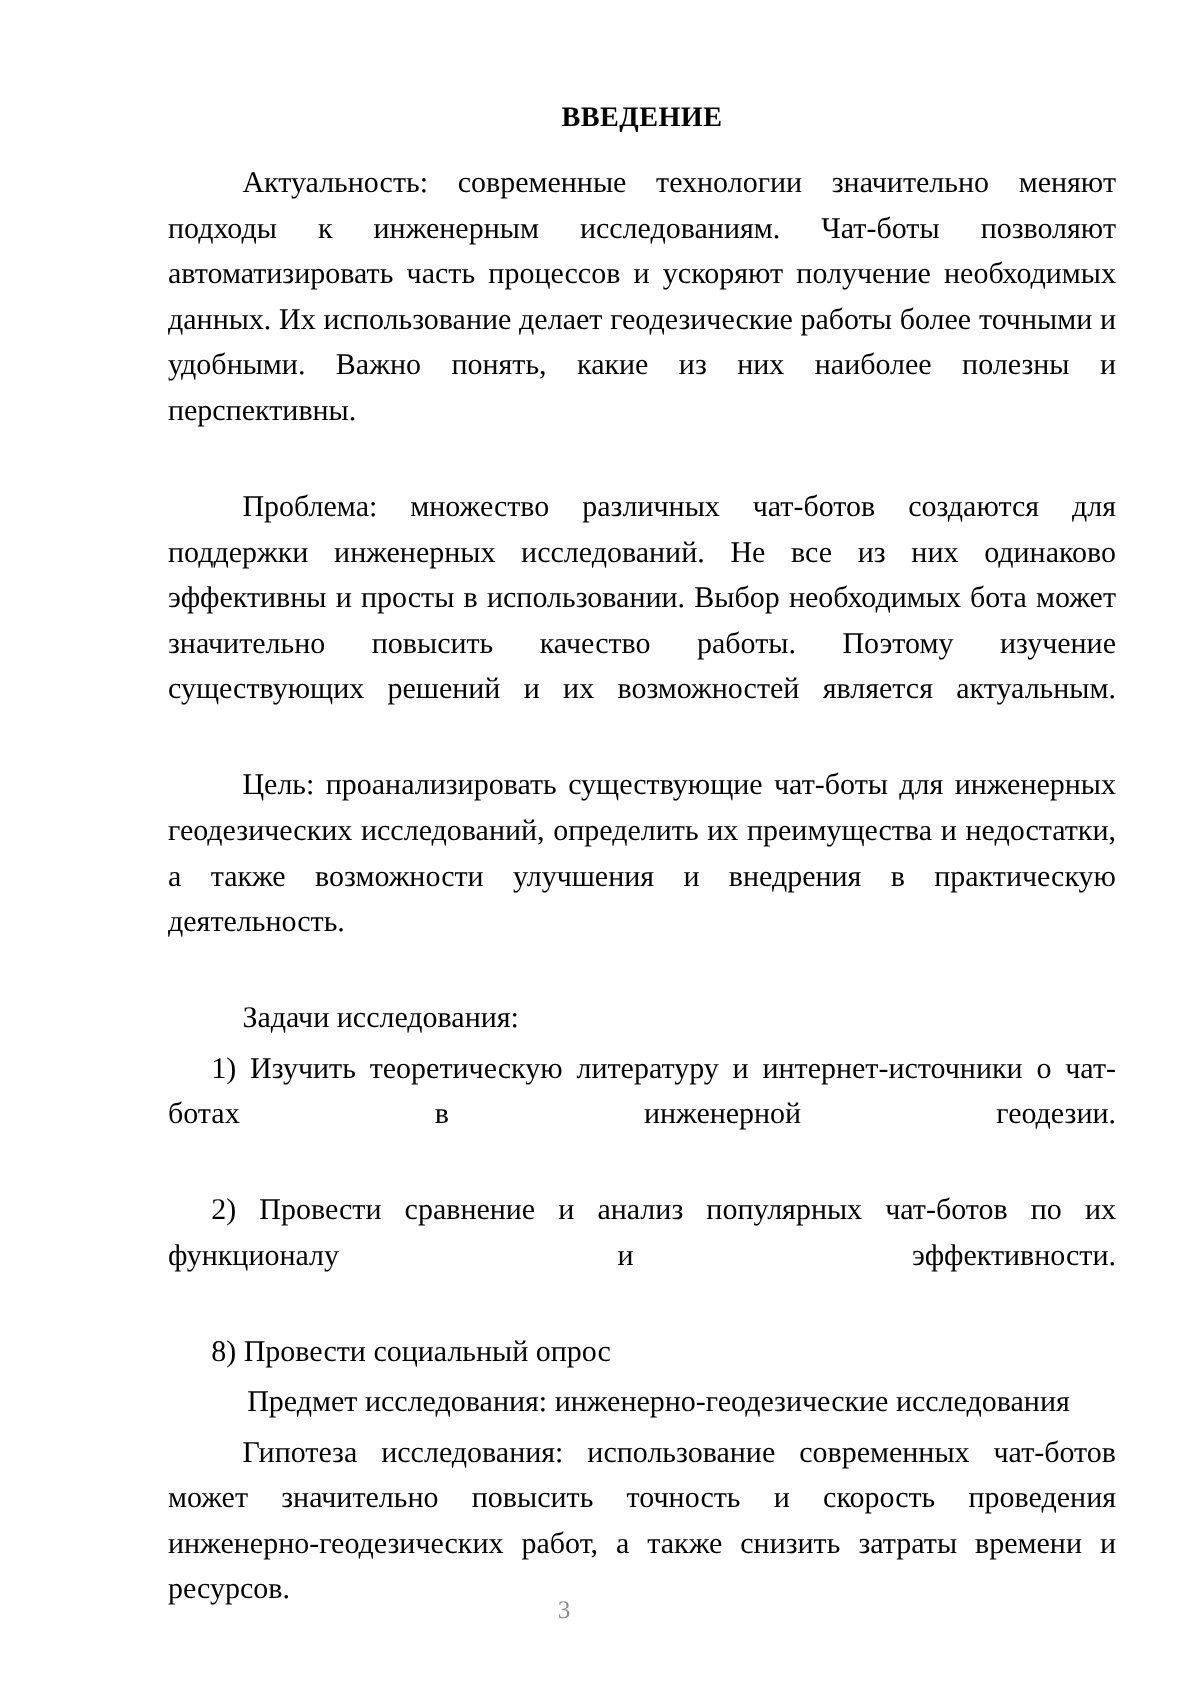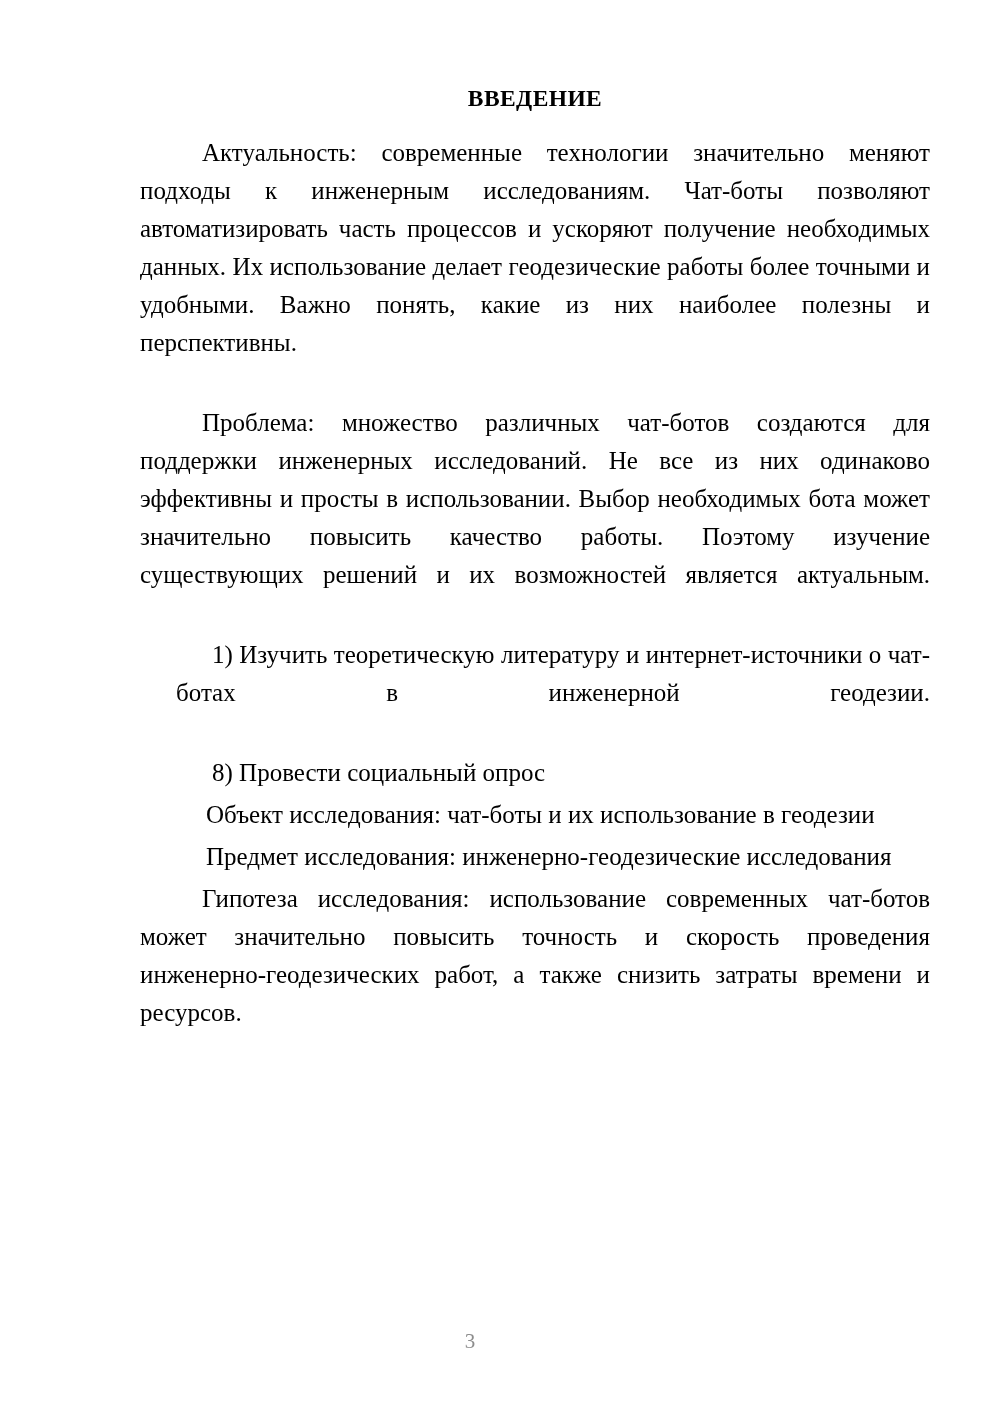--- a/index.html
+++ b/index.html
@@ -58,21 +58,20 @@
 
   .para.short {
     text-align: left;
   }
 
   .para.short::after { display: none; }
 
   
   .para.item {
     text-indent: 36px;
-    margin-left: 36px;
   }
 
   
   .para.sub {
     text-indent: 66px;
     text-align: left;
   }
   .para.sub::after { display: none; }
 
   .page-number {
@@ -92,30 +91,32 @@
 <div class="page">
 
   <div class="content">
 
     <h1 class="doc-heading">ВВЕДЕНИЕ</h1>
 
     <p class="para">Актуальность: современные технологии значительно меняют подходы к инженерным исследованиям. Чат-боты позволяют автоматизировать часть процессов и ускоряют получение необходимых данных. Их использование делает геодезические работы более точными и удобными. Важно понять, какие из них наиболее полезны и перспективны.</p>
 
     <p class="para">Проблема: множество различных чат-ботов создаются для поддержки инженерных исследований. Не все из них одинаково эффективны и просты в использовании. Выбор необходимых бота может значительно повысить качество работы. Поэтому изучение существующих решений и их возможностей является актуальным.</p>
 
+    <p class="para">Цель: проанализировать существующие чат-боты для инженерных геодезических исследований, определить их преимущества и недостатки, а также возможности улучшения и внедрения в практическую деятельность.</p>
 
+    <p class="para short">Задачи исследования:</p>
 
     <p class="para item">1)  Изучить теоретическую литературу и интернет-источники о чат-ботах в инженерной геодезии.</p>
 
+    <p class="para item">2)  Провести сравнение и анализ популярных чат-ботов по их функционалу и эффективности.</p>
 
 
     <p class="para item short">8) Провести социальный опрос</p>
 
 
-    <p class="para sub">Объект исследования: чат-боты и их использование в геодезии</p>
 
     <p class="para sub">Предмет исследования: инженерно-геодезические исследования</p>
 
     <p class="para">Гипотеза исследования: использование современных чат-ботов может значительно повысить точность и скорость проведения инженерно-геодезических работ, а также снизить затраты времени и ресурсов.</p>
 
   </div>
 
   <div class="page-number">3</div>
 
 </div>

